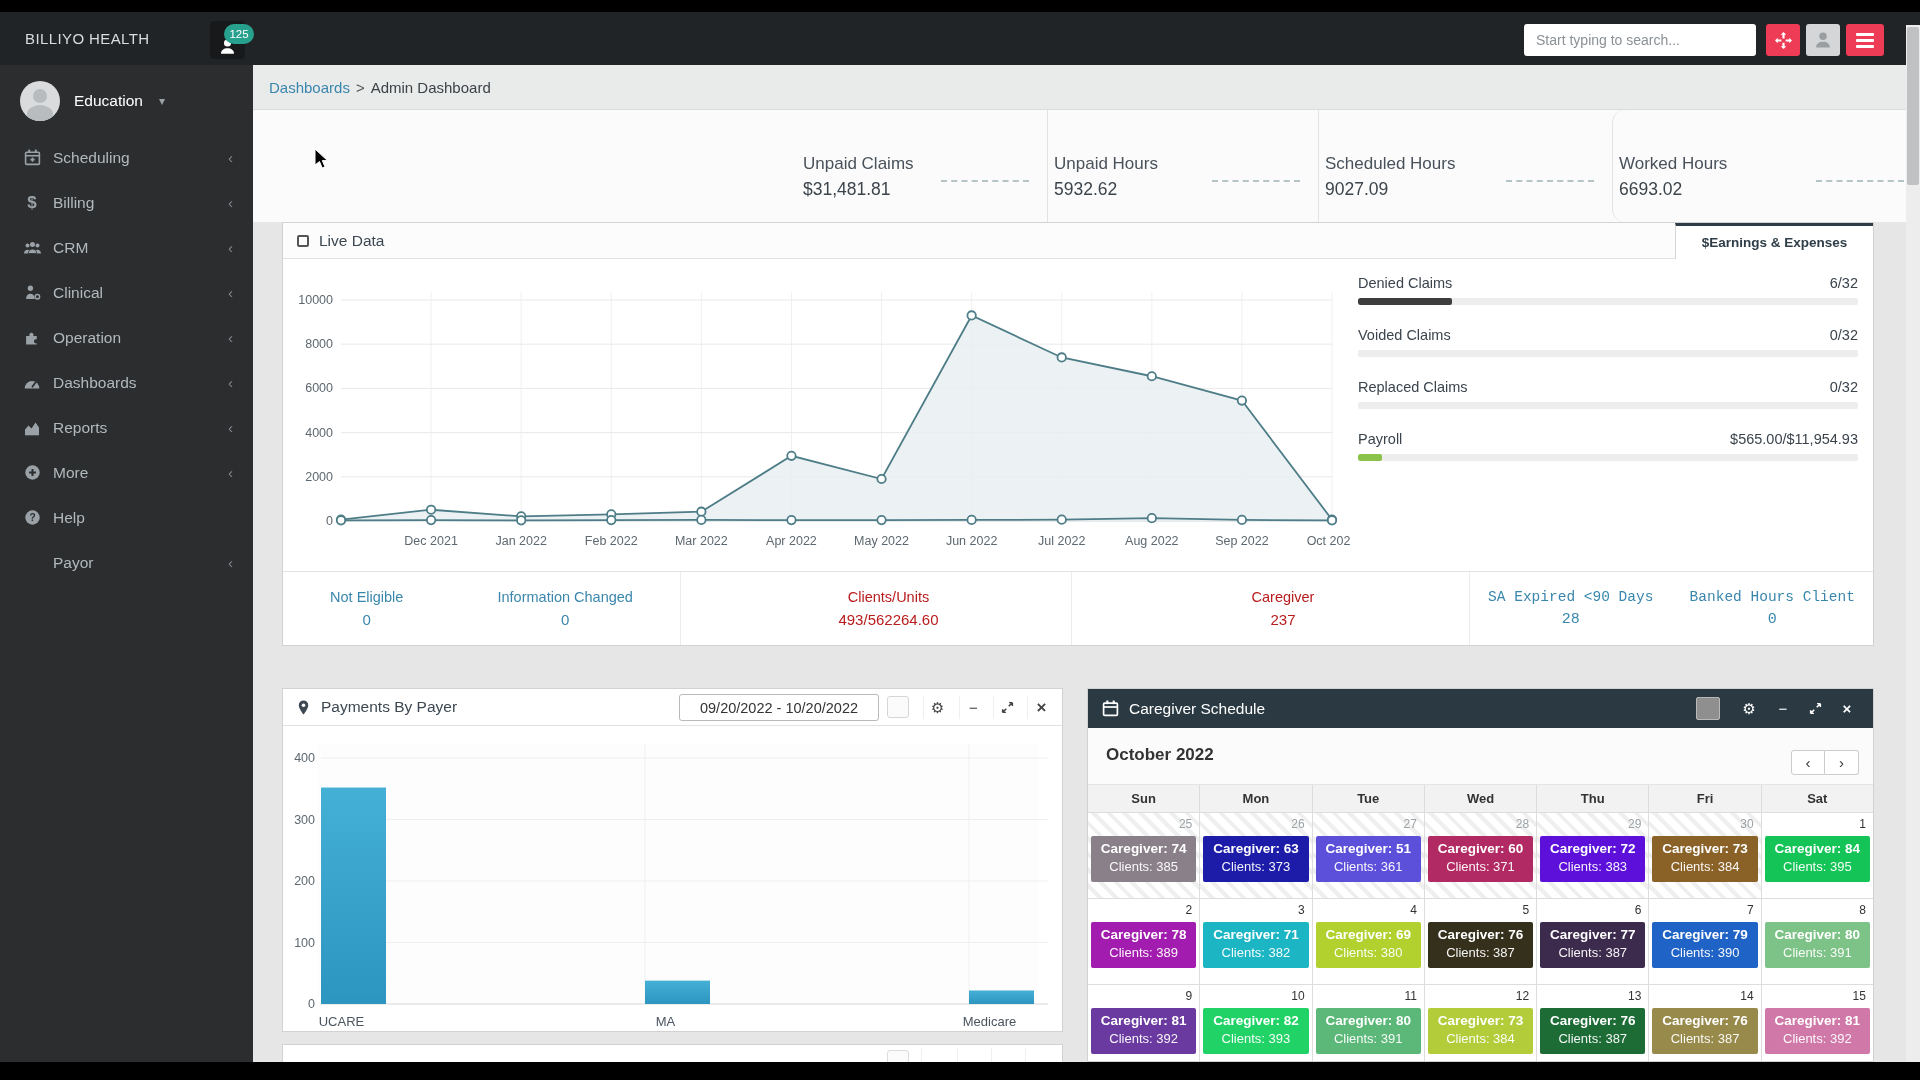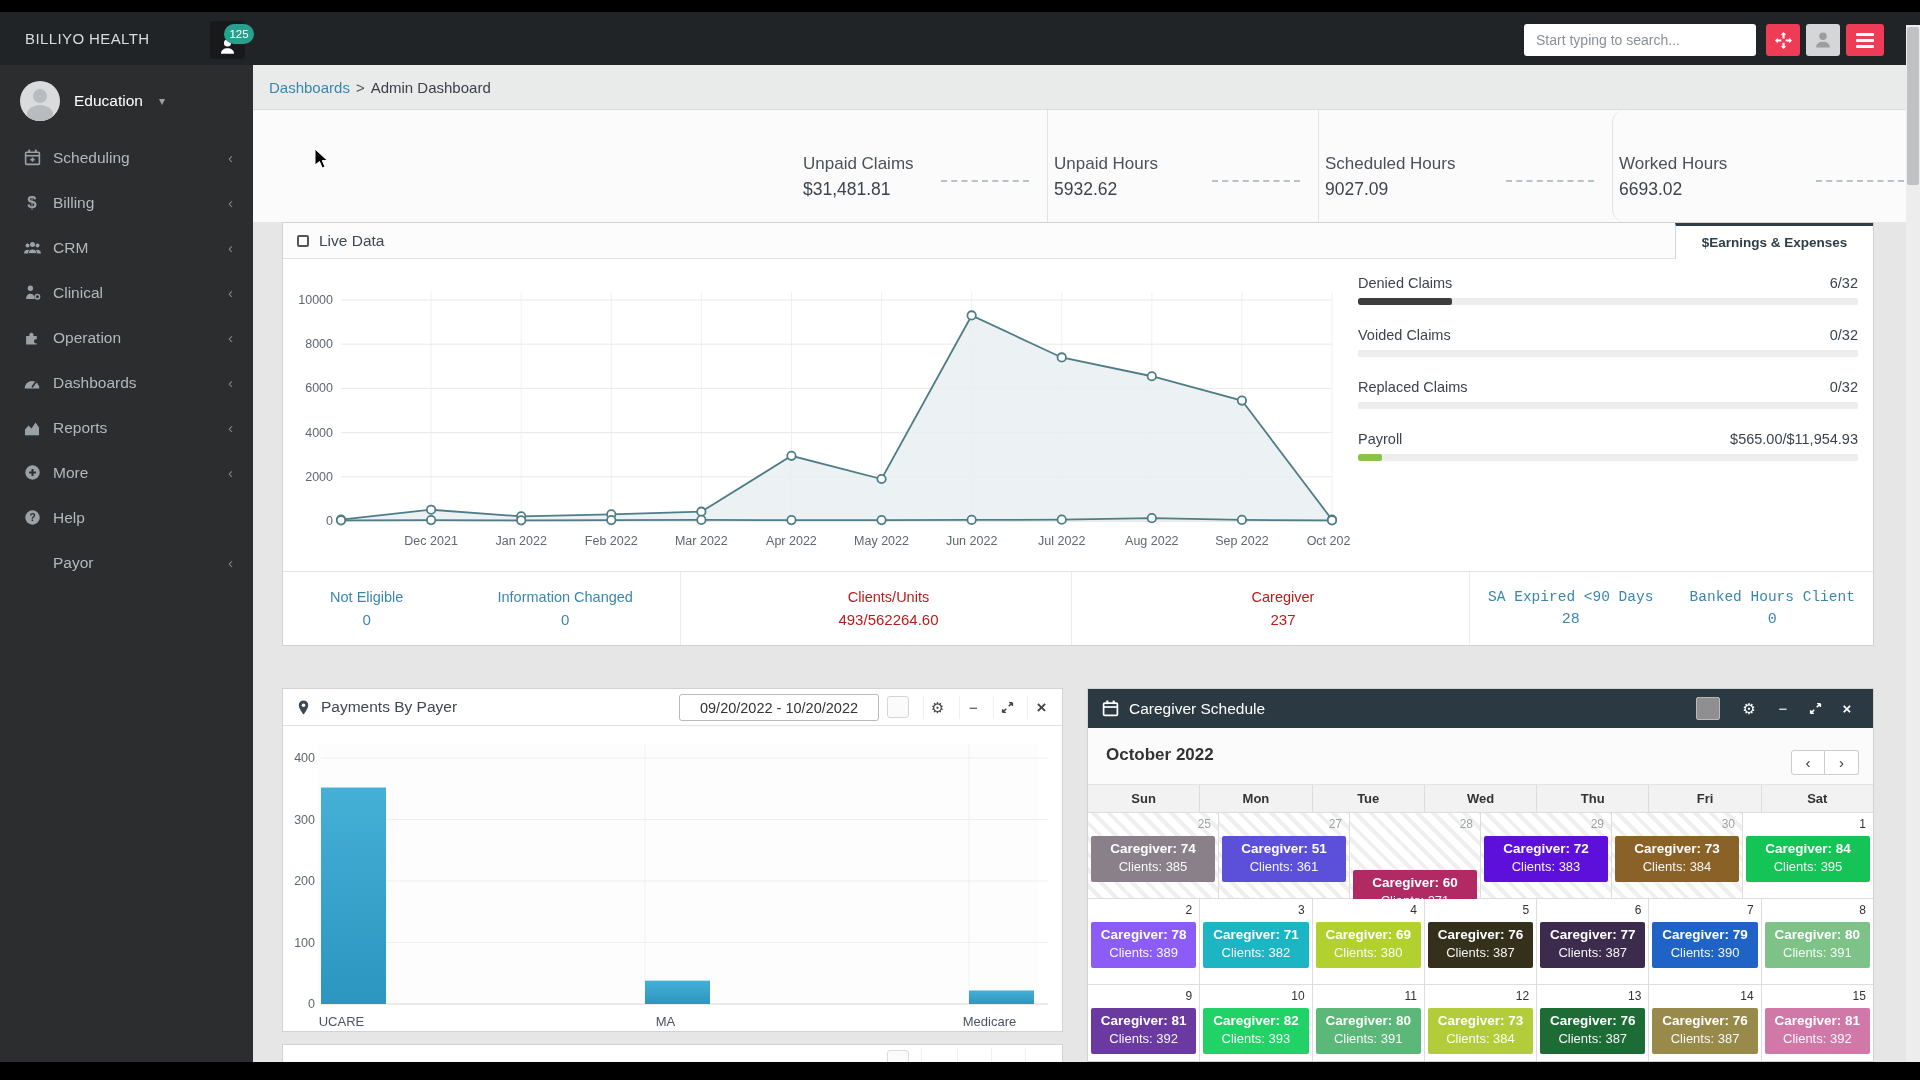--- a/index.html
+++ b/index.html
@@ -556,29 +556,36 @@
     <div id="calendar-weeks">
         <div class="week">
           <div class="day-cell other">
             <span class="day-num">25</span>
             <div class="event" style="background: rgb(138, 128, 137);">
               <div class="l1">Caregiver: 74</div>
               <div class="l2">Clients: 385</div>
             </div>
           </div>
           <div class="day-cell other">
+            <span class="day-num">26</span>
+            <div class="event" style="background: rgb(29, 28, 169);">
+              <div class="l1">Caregiver: 63</div>
+              <div class="l2">Clients: 373</div>
+            </div>
+          </div>
+          <div class="day-cell other">
             <span class="day-num">27</span>
             <div class="event" style="background: rgb(92, 80, 219);">
               <div class="l1">Caregiver: 51</div>
               <div class="l2">Clients: 361</div>
             </div>
           </div>
           <div class="day-cell other">
             <span class="day-num">28</span>
-            <div class="event" style="background: rgb(178, 42, 99); margin-top: 34px;">
+            <div class="event" style="background: rgb(178, 42, 99);">
               <div class="l1">Caregiver: 60</div>
               <div class="l2">Clients: 371</div>
             </div>
           </div>
           <div class="day-cell other">
             <span class="day-num">29</span>
             <div class="event" style="background: rgb(92, 16, 217);">
               <div class="l1">Caregiver: 72</div>
               <div class="l2">Clients: 383</div>
             </div>
@@ -594,21 +601,21 @@
             <span class="day-num">1</span>
             <div class="event" style="background: rgb(20, 196, 87);">
               <div class="l1">Caregiver: 84</div>
               <div class="l2">Clients: 395</div>
             </div>
           </div>
         </div>
         <div class="week">
           <div class="day-cell">
             <span class="day-num">2</span>
-            <div class="event" style="background: #8b5cf6;">
+            <div class="event" style="background: #a21caf;">
               <div class="l1">Caregiver: 78</div>
               <div class="l2">Clients: 389</div>
             </div>
           </div>
           <div class="day-cell">
             <span class="day-num">3</span>
             <div class="event" style="background: rgb(28, 181, 196);">
               <div class="l1">Caregiver: 71</div>
               <div class="l2">Clients: 382</div>
             </div>

